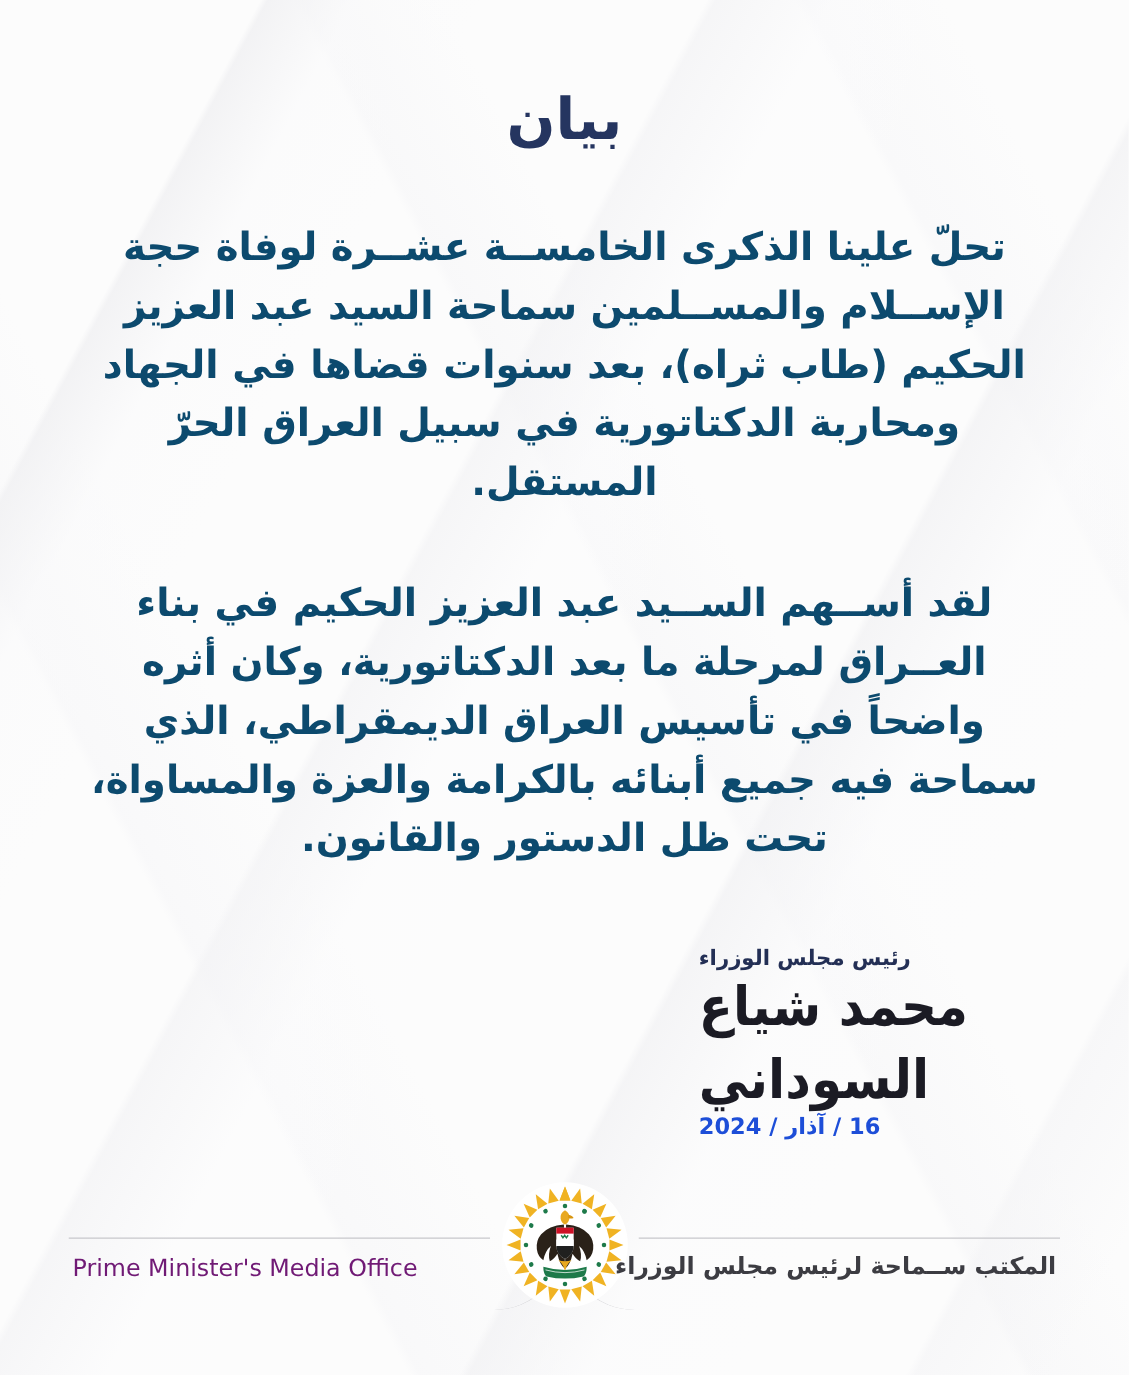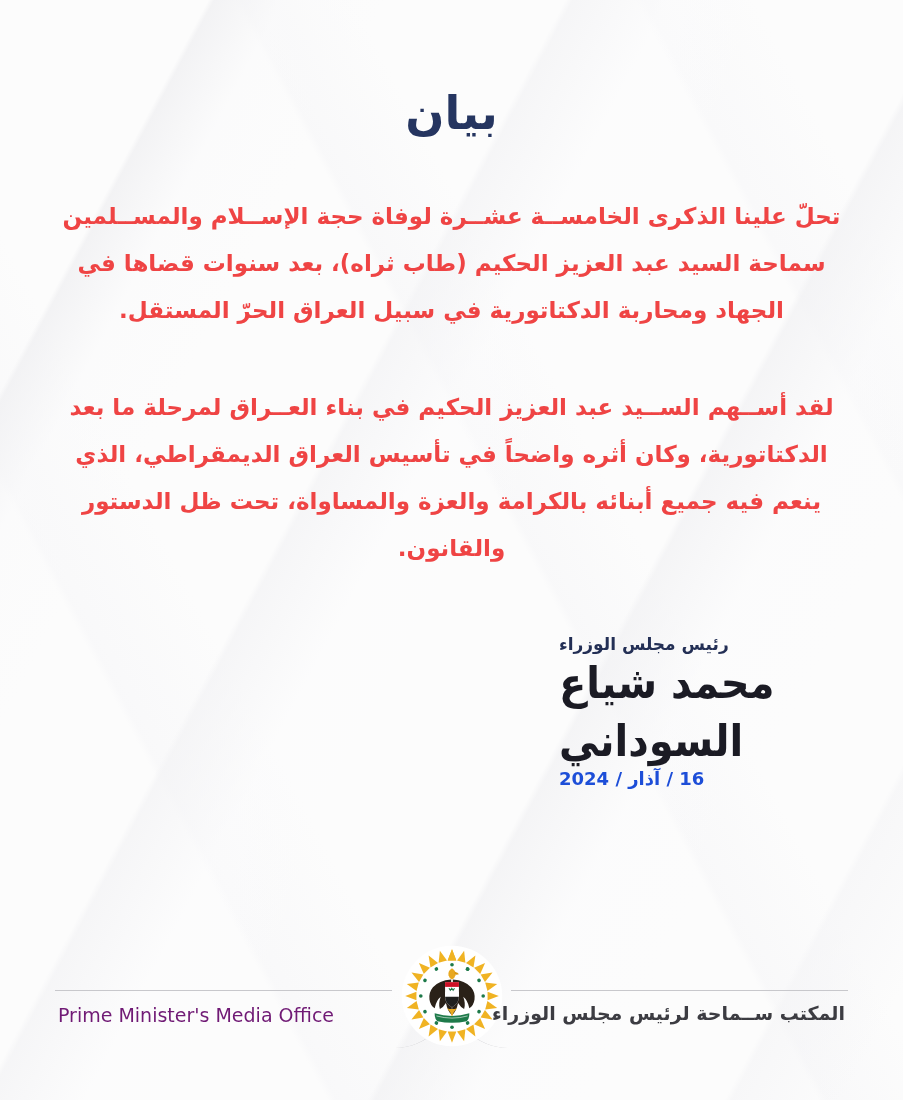--- a/index.html
+++ b/index.html
@@ -54,39 +54,39 @@
 
   .content {
     position: absolute;
     inset: 0;
     display: flex;
     flex-direction: column;
   }
 
   
   .title-wrap {
-    margin-top: 86px;
+    margin-top: 68px;
     text-align: center;
   }
   .doc-title {
     font-size: 46px;
     font-weight: 700;
     color: #253560;
     letter-spacing: 6px;
     line-height: 1.2;
     text-shadow: 0 1px 0 rgba(255,255,255,0.9);
   }
 
   
   .body-block {
     margin: 52px 62px 0 62px;
   }
   .para {
-    color: #ef4444;
-    font-size: 23px;
+    color: #0c4a6e;
+    font-size: 31px;
     font-weight: 600;
     line-height: 47px;
     text-align: center;
     margin: 0 0 50px 0;
     direction: rtl;
   }
   .para:last-child { margin-bottom: 0; }
 
   
   .sign-block {
@@ -193,21 +193,21 @@
 <div class="page"></div>
 
 <div class="content">
 
   <div class="title-wrap">
     <div class="doc-title">بيان</div>
   </div>
 
   <div class="body-block">
     <p class="para">تحلّ علينا الذكرى الخامســة عشــرة لوفاة حجة الإســلام والمســلمين سماحة السيد عبد العزيز الحكيم (طاب ثراه)، بعد سنوات قضاها في الجهاد ومحاربة الدكتاتورية في سبيل العراق الحرّ المستقل.</p>
-    <p class="para">لقد أســهم الســيد عبد العزيز الحكيم في بناء العــراق لمرحلة ما بعد الدكتاتورية، وكان أثره واضحاً في تأسيس العراق الديمقراطي، الذي ينعم فيه جميع أبنائه بالكرامة والعزة والمساواة، تحت ظل الدستور والقانون.</p>
+    <p class="para">لقد أســهم الســيد عبد العزيز الحكيم في بناء العــراق لمرحلة ما بعد الدكتاتورية، وكان أثره واضحاً في تأسيس العراق الديمقراطي، الذي سماحة فيه جميع أبنائه بالكرامة والعزة والمساواة، تحت ظل الدستور والقانون.</p>
   </div>
 
   <div class="sign-block">
     <div class="sign-role">رئيس مجلس الوزراء</div>
     <div class="sign-calligraphy">محمد شياع السوداني</div>
     <div class="sign-date">16 / آذار / 2024</div>
   </div>
 
 </div>
 

